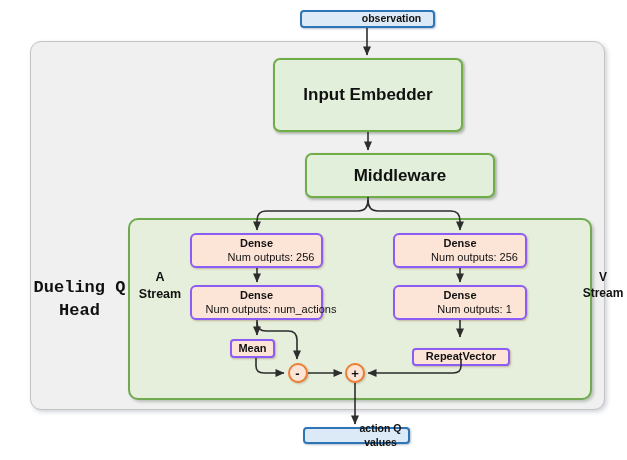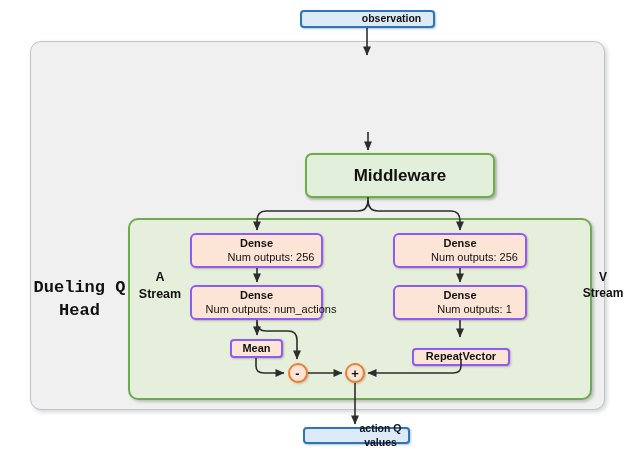--- a/index.html
+++ b/index.html
@@ -60,20 +60,21 @@
 
   <div class="outer-container"></div>
   <div class="green-container"></div>
 
   <div class="side-label dueling-label">Dueling Q Head</div>
   <div class="side-label a-stream-label">A Stream</div>
   <div class="side-label v-stream-label">V Stream</div>
 
   <div class="box blue-box" style="left:300px; top:10px; width:135px; height:18px;">observation</div>
 
+  <div class="box green-box" style="left:273px; top:58px; width:190px; height:74px;">Input Embedder</div>
 
   <div class="box green-box" style="left:273px; top:153px; width:190px; height:45px;margin-left:32px;">Middleware</div>
 
   <div class="box orange-box" style="left:190px; top:233px; width:133px; height:35px;">
     <span class="t">Dense</span>
     <span class="d">Num outputs: 256</span>
   </div>
 
   <div class="box orange-box" style="left:190px; top:285px; width:133px; height:35px;">
     <span class="t">Dense</span>
@@ -83,21 +84,21 @@
   <div class="box orange-box" style="left:393px; top:233px; width:134px; height:35px;">
     <span class="t">Dense</span>
     <span class="d">Num outputs: 256</span>
   </div>
 
   <div class="box orange-box" style="left:393px; top:285px; width:134px; height:35px;">
     <span class="t">Dense</span>
     <span class="d">Num outputs: 1</span>
   </div>
 
-  <div class="box orange-box orange-small" style="left:230px; top:339px; width:53px; height:19px;">Mean</div>
+  <div class="box orange-box orange-small" style="left:230px; top:339px; width:45px; height:19px;">Mean</div>
 
   <div class="box orange-box orange-small" style="left:412px; top:348px; width:98px; height:18px;">RepeatVector</div>
 
   <div class="box circle" style="left:287.5px; top:363px;">-</div>
 
   <div class="box circle" style="left:345px; top:363px;">+</div>
 
   <div class="box blue-box" style="left:303px; top:427px; width:107px; height:17px;">action Q values</div>
 
   <svg class="wires" width="627" height="460" viewBox="0 0 627 460">

